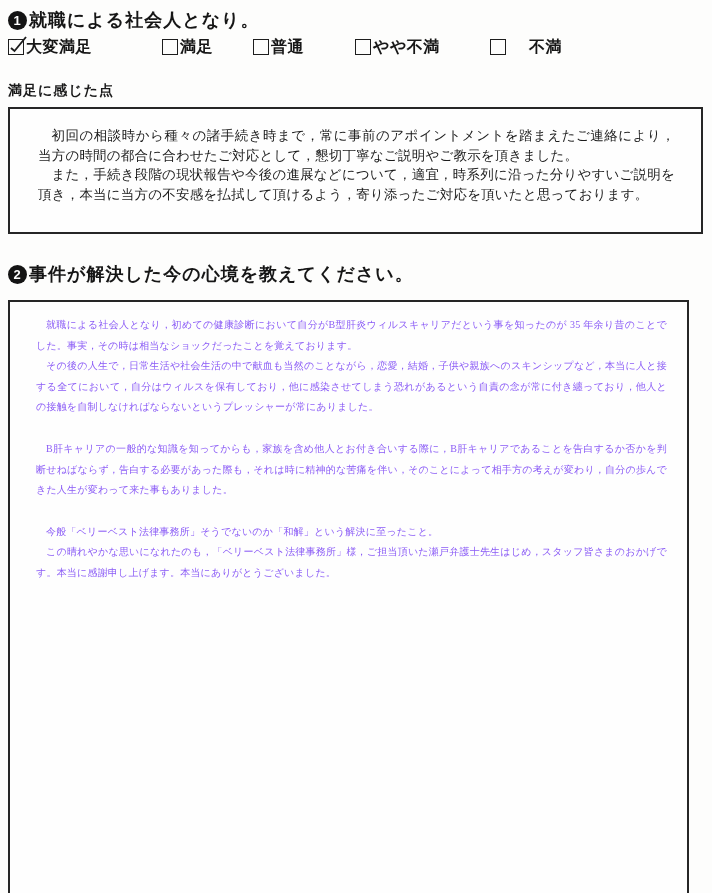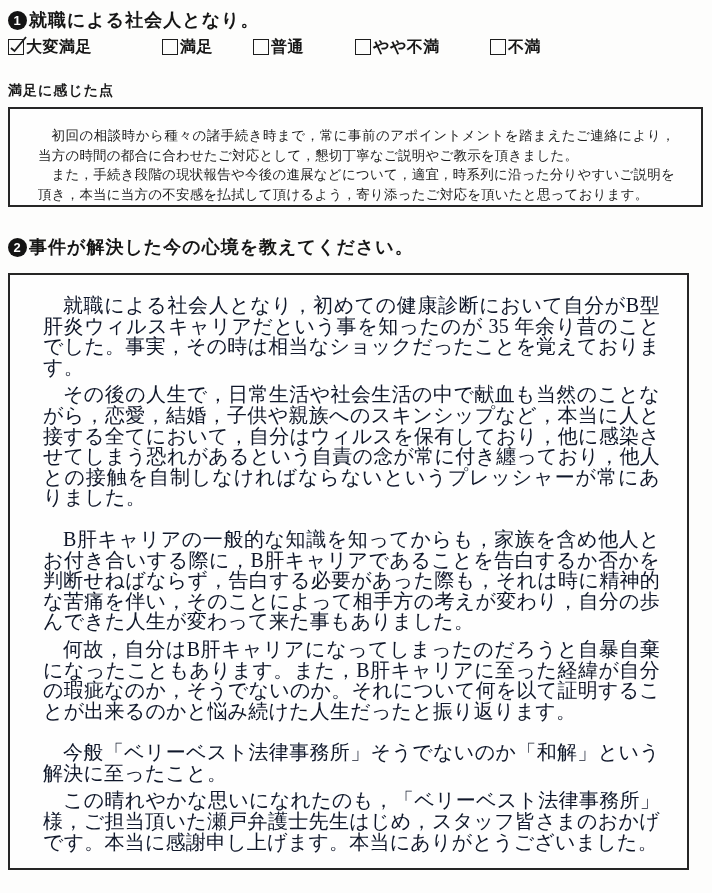--- a/index.html
+++ b/index.html
@@ -20,56 +20,56 @@
     display:inline-block;width:19px;height:19px;margin-right:2px;
     background:#141414;color:#ffffff;border-radius:50%;
     font-size:13px;font-weight:700;line-height:19px;text-align:center;
     font-family:"Liberation Sans","DejaVu Sans",sans-serif;
     flex:0 0 auto;
   }
 
   
   .options-row{position:relative;height:34px;margin-top:3px;}
   .opt{position:absolute;top:2px;display:flex;align-items:center;}
-  .opt-0{left:0px;}.opt-1{left:154px;text-align:center;}.opt-2{left:245px;justify-content:space-between;}.opt-3{left:347px;}.opt-4{left:482px;}
+  .opt-0{left:0px;}.opt-1{left:154px;text-align:center;}.opt-2{left:245px;justify-content:space-between;}.opt-3{left:347px;}.opt-4{left:482px;gap:21px;}
   .cbox{
     position:relative;width:14px;height:14px;flex:0 0 auto;
     border:1.8px solid #1d1d1d;background:transparent;margin-right:2px;
   }
   .checkmark{position:absolute;left:-2px;top:-6px;display:none;}
   .opt.checked .checkmark{display:block;}
   .opt-label{
     font-size:16px;font-weight:600;letter-spacing:0.5px;color:#171717;line-height:18px;
   }
 
   .answer-label{margin:12px 0 0 0;font-size:14px;font-weight:600;letter-spacing:1px;color:#1a1a1a;}
 
   
   .answer-box{
     box-sizing:border-box;border:2px solid #262626;background:#fefefe;
     overflow:hidden;
   }
   .box-satisfaction{
-    margin-top:7px;width:695px;height:100px;
+    margin-top:7px;width:695px;height:127px;
     padding:17px 26px 10px 28px;
   }
   .box-satisfaction p{
     margin:0;font-size:13.5px;line-height:19.5px;text-indent:1em;
     letter-spacing:0.2px;color:#1c1c1c;text-align:justify;
   }
 
   .h2-row{margin-top:28px;}
 
   .box-feelings{
     margin-top:13px;width:681px;height:597px;
     padding:13px 20px 10px 26px;
   }
   .box-feelings p{
-    margin:7px;font-size:20px;line-height:20.6px;text-indent:1em;
-    letter-spacing:0.2px;color:#0f172a;text-align:justify;
+    margin:0;font-size:10px;line-height:20.6px;text-indent:1em;
+    letter-spacing:0.2px;color:#8b5cf6;text-align:justify;
   }
   .box-feelings p.gap{margin-top:21px;}
 </style>
 </head>
 <body>
 
 <div class="page">
 
   <div>
     <h1 class="q-heading">
@@ -125,19 +125,18 @@
   <div>
     <h1 class="q-heading h2-row">
       <span class="num-badge">2</span>
       <span>事件が解決した今の心境を教えてください。</span>
     </h1>
 
     <div class="answer-box box-feelings">
       <p>就職による社会人となり，初めての健康診断において自分がB型肝炎ウィルスキャリアだという事を知ったのが 35 年余り昔のことでした。事実，その時は相当なショックだったことを覚えております。</p>
       <p>その後の人生で，日常生活や社会生活の中で献血も当然のことながら，恋愛，結婚，子供や親族へのスキンシップなど，本当に人と接する全てにおいて，自分はウィルスを保有しており，他に感染させてしまう恐れがあるという自責の念が常に付き纏っており，他人との接触を自制しなければならないというプレッシャーが常にありました。</p>
       <p class="gap">B肝キャリアの一般的な知識を知ってからも，家族を含め他人とお付き合いする際に，B肝キャリアであることを告白するか否かを判断せねばならず，告白する必要があった際も，それは時に精神的な苦痛を伴い，そのことによって相手方の考えが変わり，自分の歩んできた人生が変わって来た事もありました。</p>
-      <p>何故，自分はB肝キャリアになってしまったのだろうと自暴自棄になったこともあります。また，B肝キャリアに至った経緯が自分の瑕疵なのか，そうでないのか。それについて何を以て証明することが出来るのかと悩み続けた人生だったと振り返ります。</p>
       <p class="gap">今般「ベリーベスト法律事務所」そうでないのか「和解」という解決に至ったこと。</p>
       <p>この晴れやかな思いになれたのも，「ベリーベスト法律事務所」様，ご担当頂いた瀬戸弁護士先生はじめ，スタッフ皆さまのおかげです。本当に感謝申し上げます。本当にありがとうございました。</p>
     </div>
   </div>
 
 </div>
 
 </body></html>

